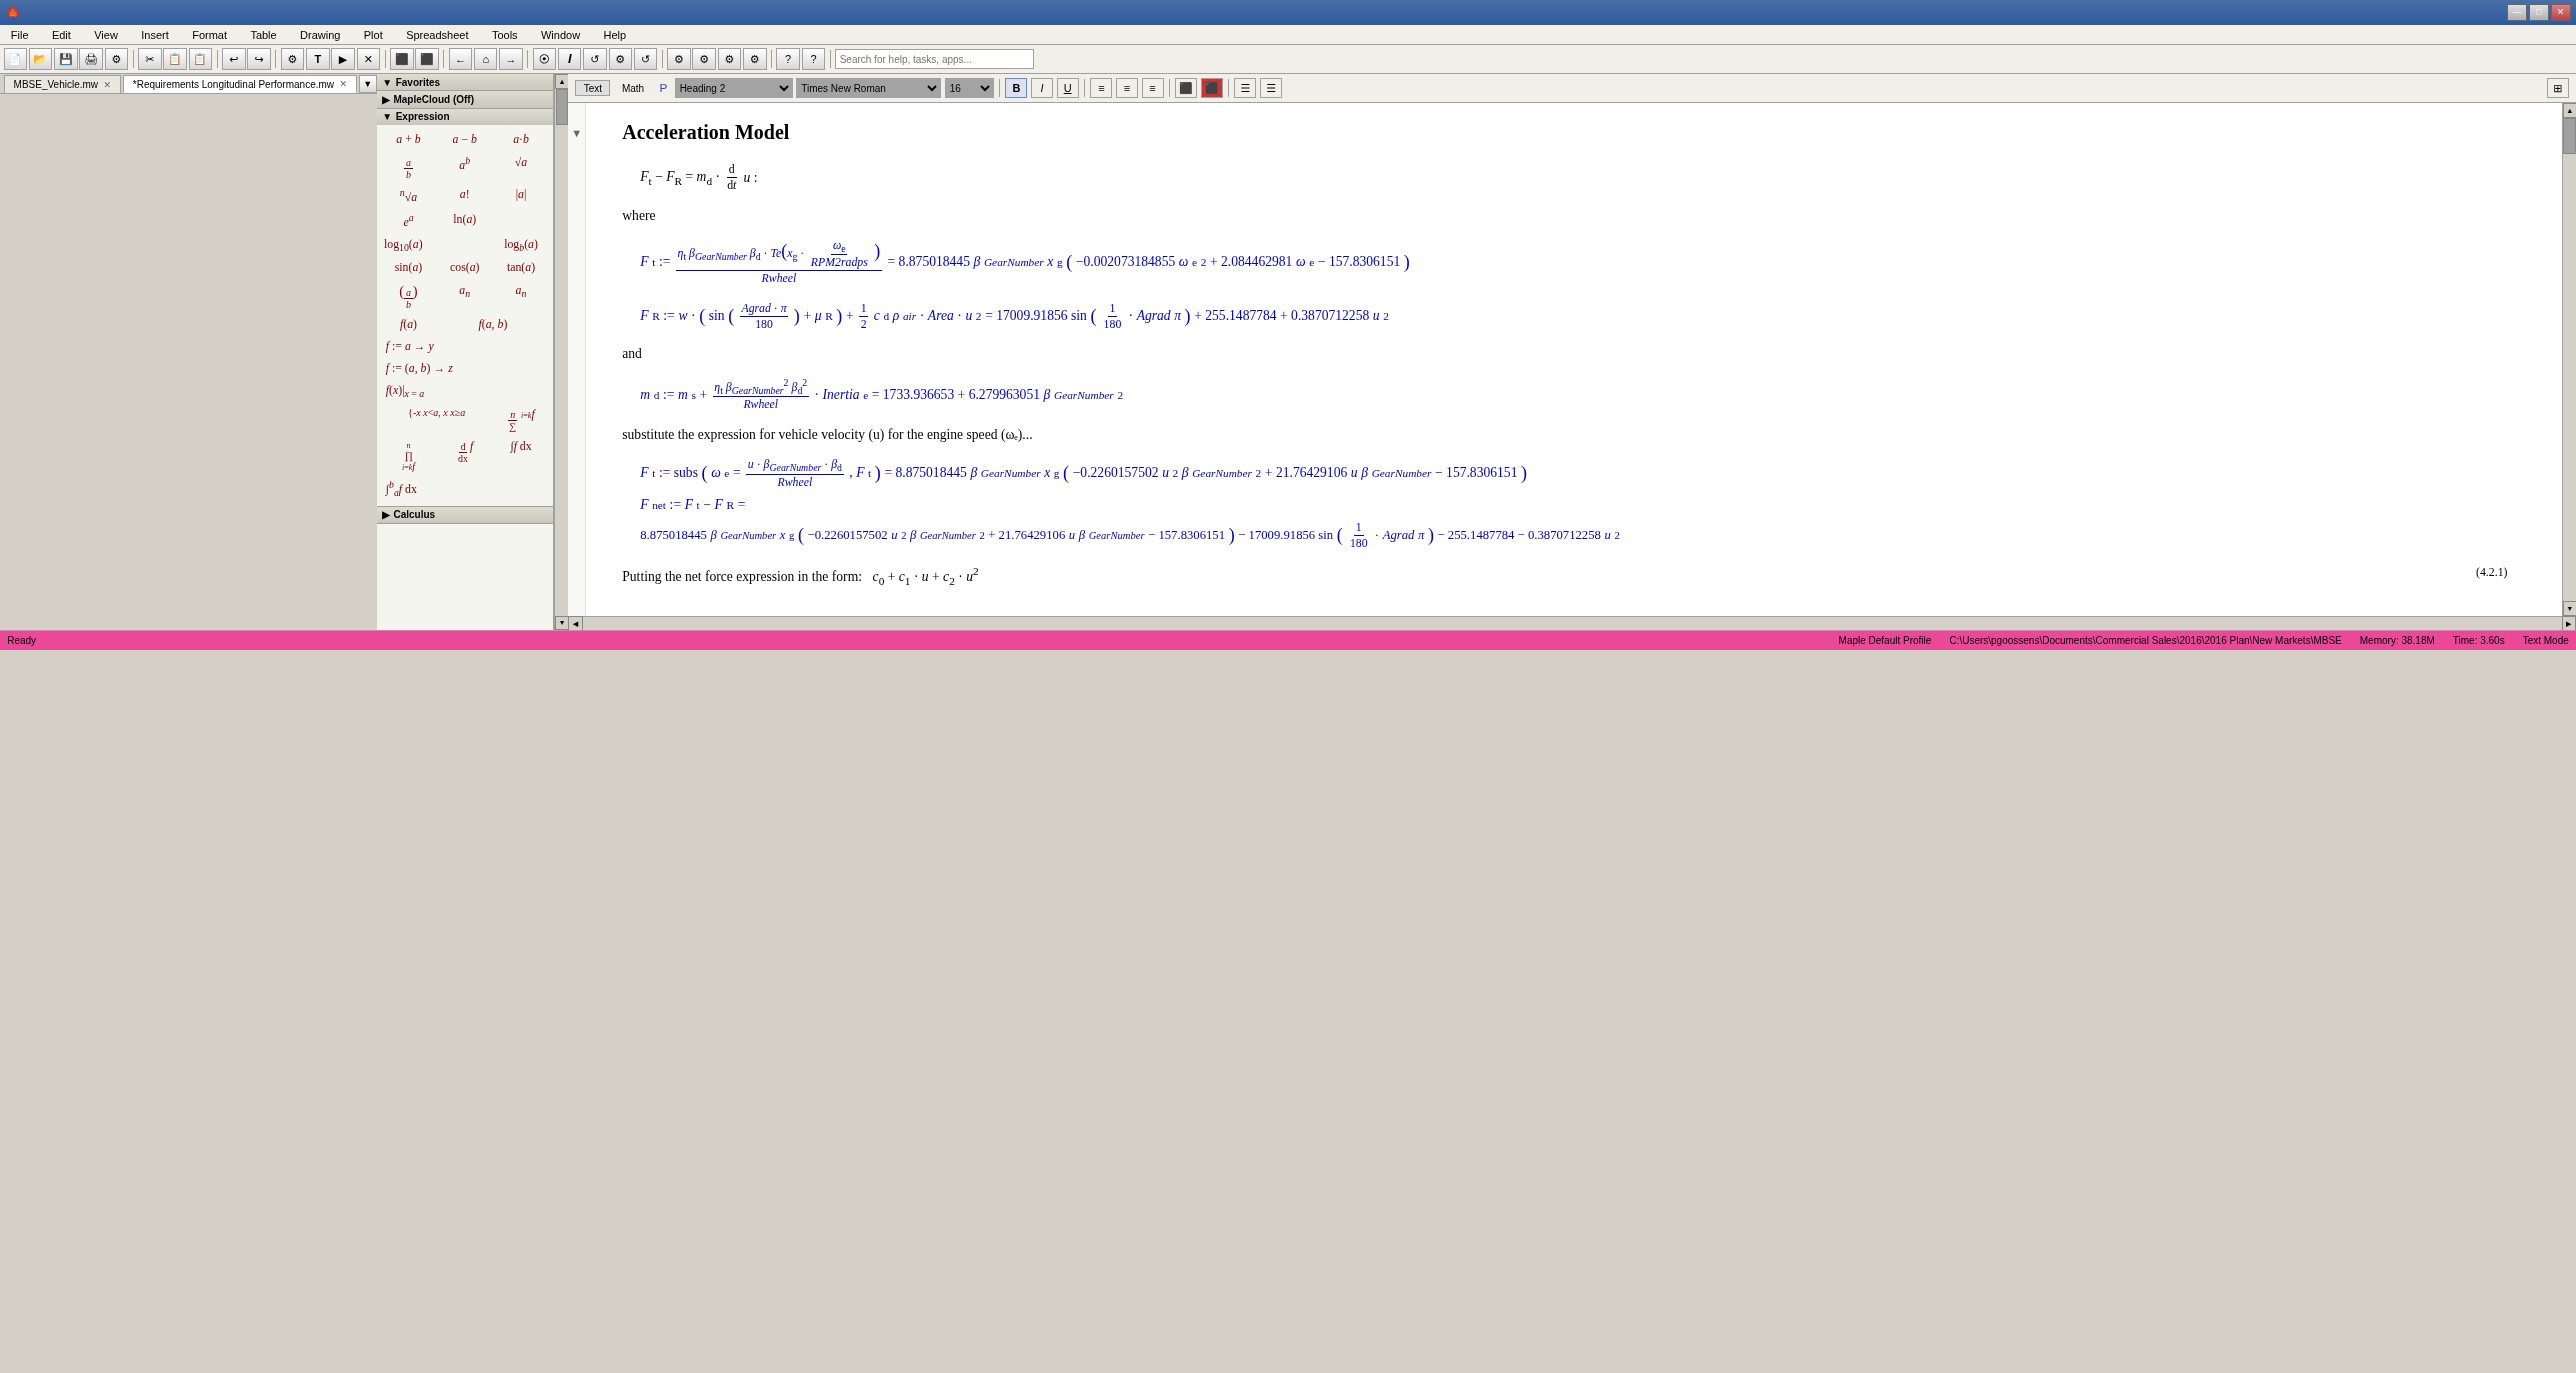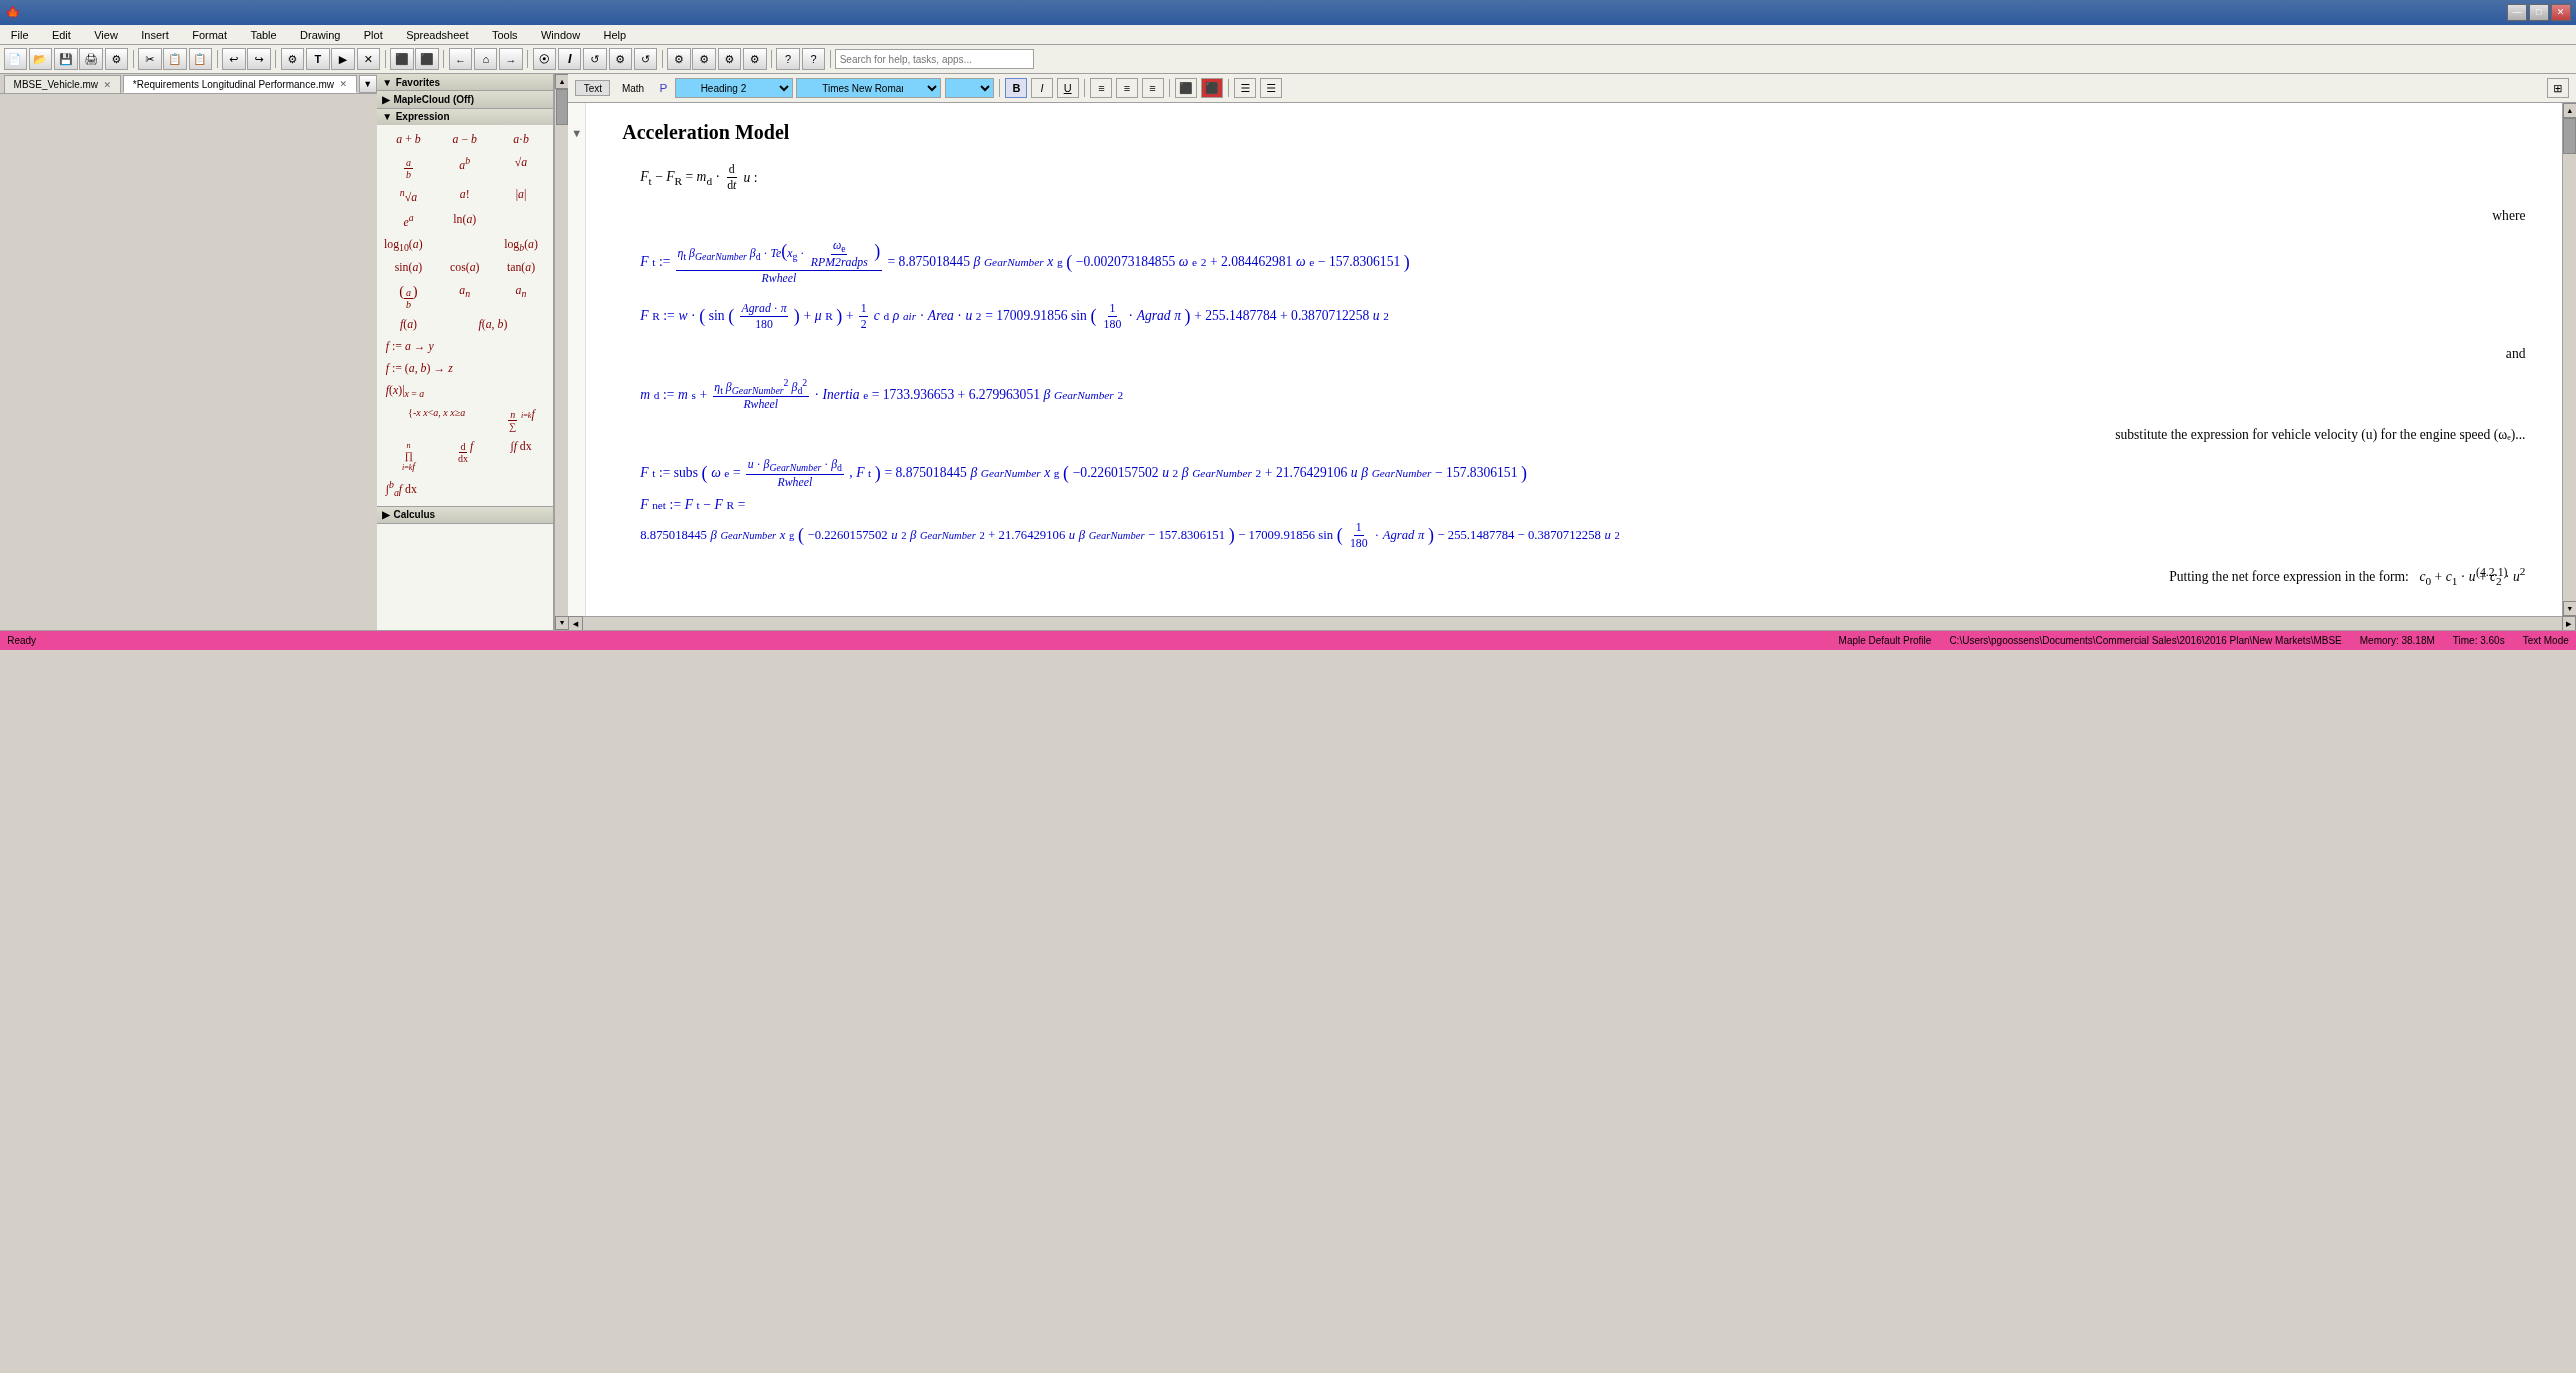--- a/index.html
+++ b/index.html
@@ -167,22 +167,22 @@
       border: 0.9px solid transparent;
     }
     .format-toggle.active {
       border: 0.9px solid #a0a0a0;
       background: #e0e0e0;
     }
     .format-select {
       height: 20px;
       border: 0.9px solid #a0a0a0;
       font-size: 10px;
-      background: #7dd3fc;
-      padding: 0 21px;
+      background: #a3a3a3;
+      padding: 0 0;
     }
     .format-btn {
       width: 22px; height: 20px;
       border: 0.9px solid #a0a0a0;
       background: #f0f0e8;
       cursor: pointer;
       display: flex; align-items: center; justify-content: center;
       font-size: 11px;
     }
     .format-sep { width: 0.9px; height: 18px; background: #a0a0a0; margin: 0 1.8px; }
@@ -193,21 +193,20 @@
       background: white;
       overflow: hidden;
       display: flex;
       flex-direction: column;
     }
     .content-scroll {
       flex: 1;
       overflow-y: hidden;
       padding: 18px 36px;
       font-family: 'Times New Roman', serif;
-      text-align: right;
     }
 
     
     .section-heading {
       font-size: 20px;
       font-weight: bold;
       font-family: 'Times New Roman', serif;
       margin-bottom: 18px;
       display: flex;
       align-items: center;

